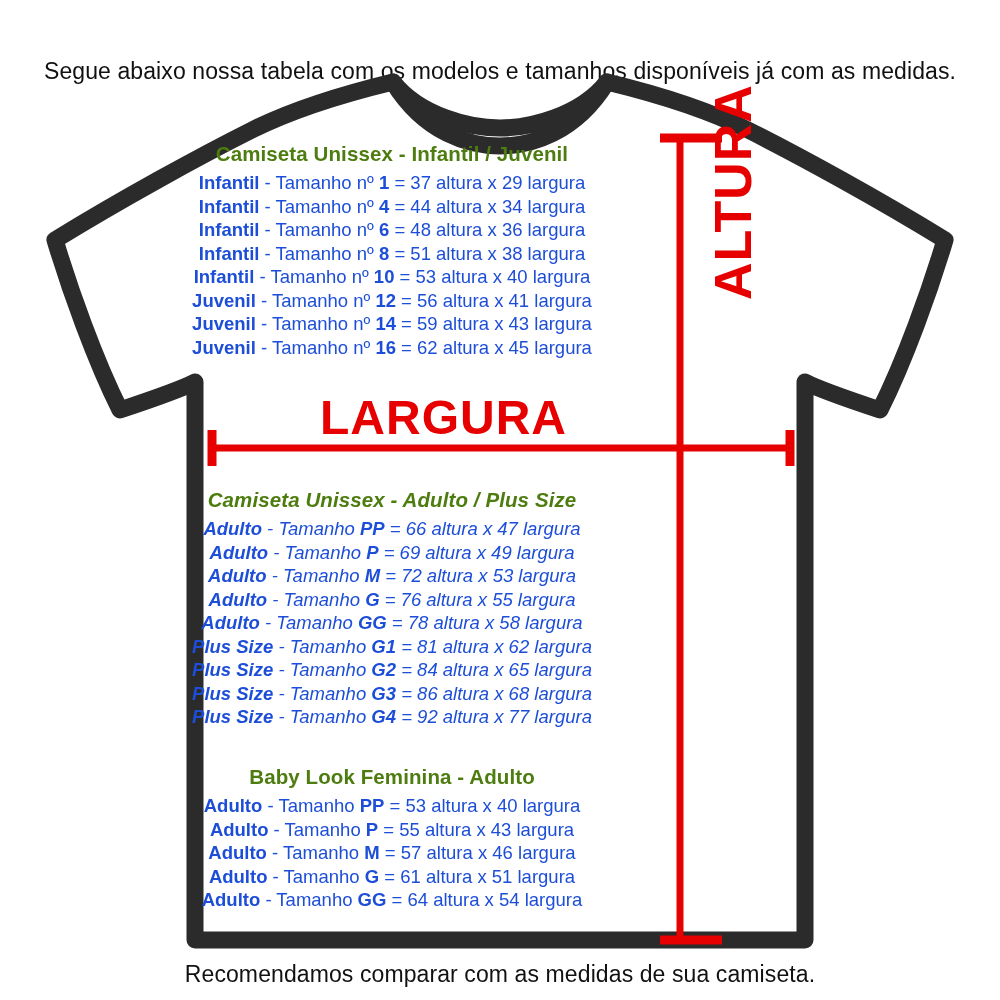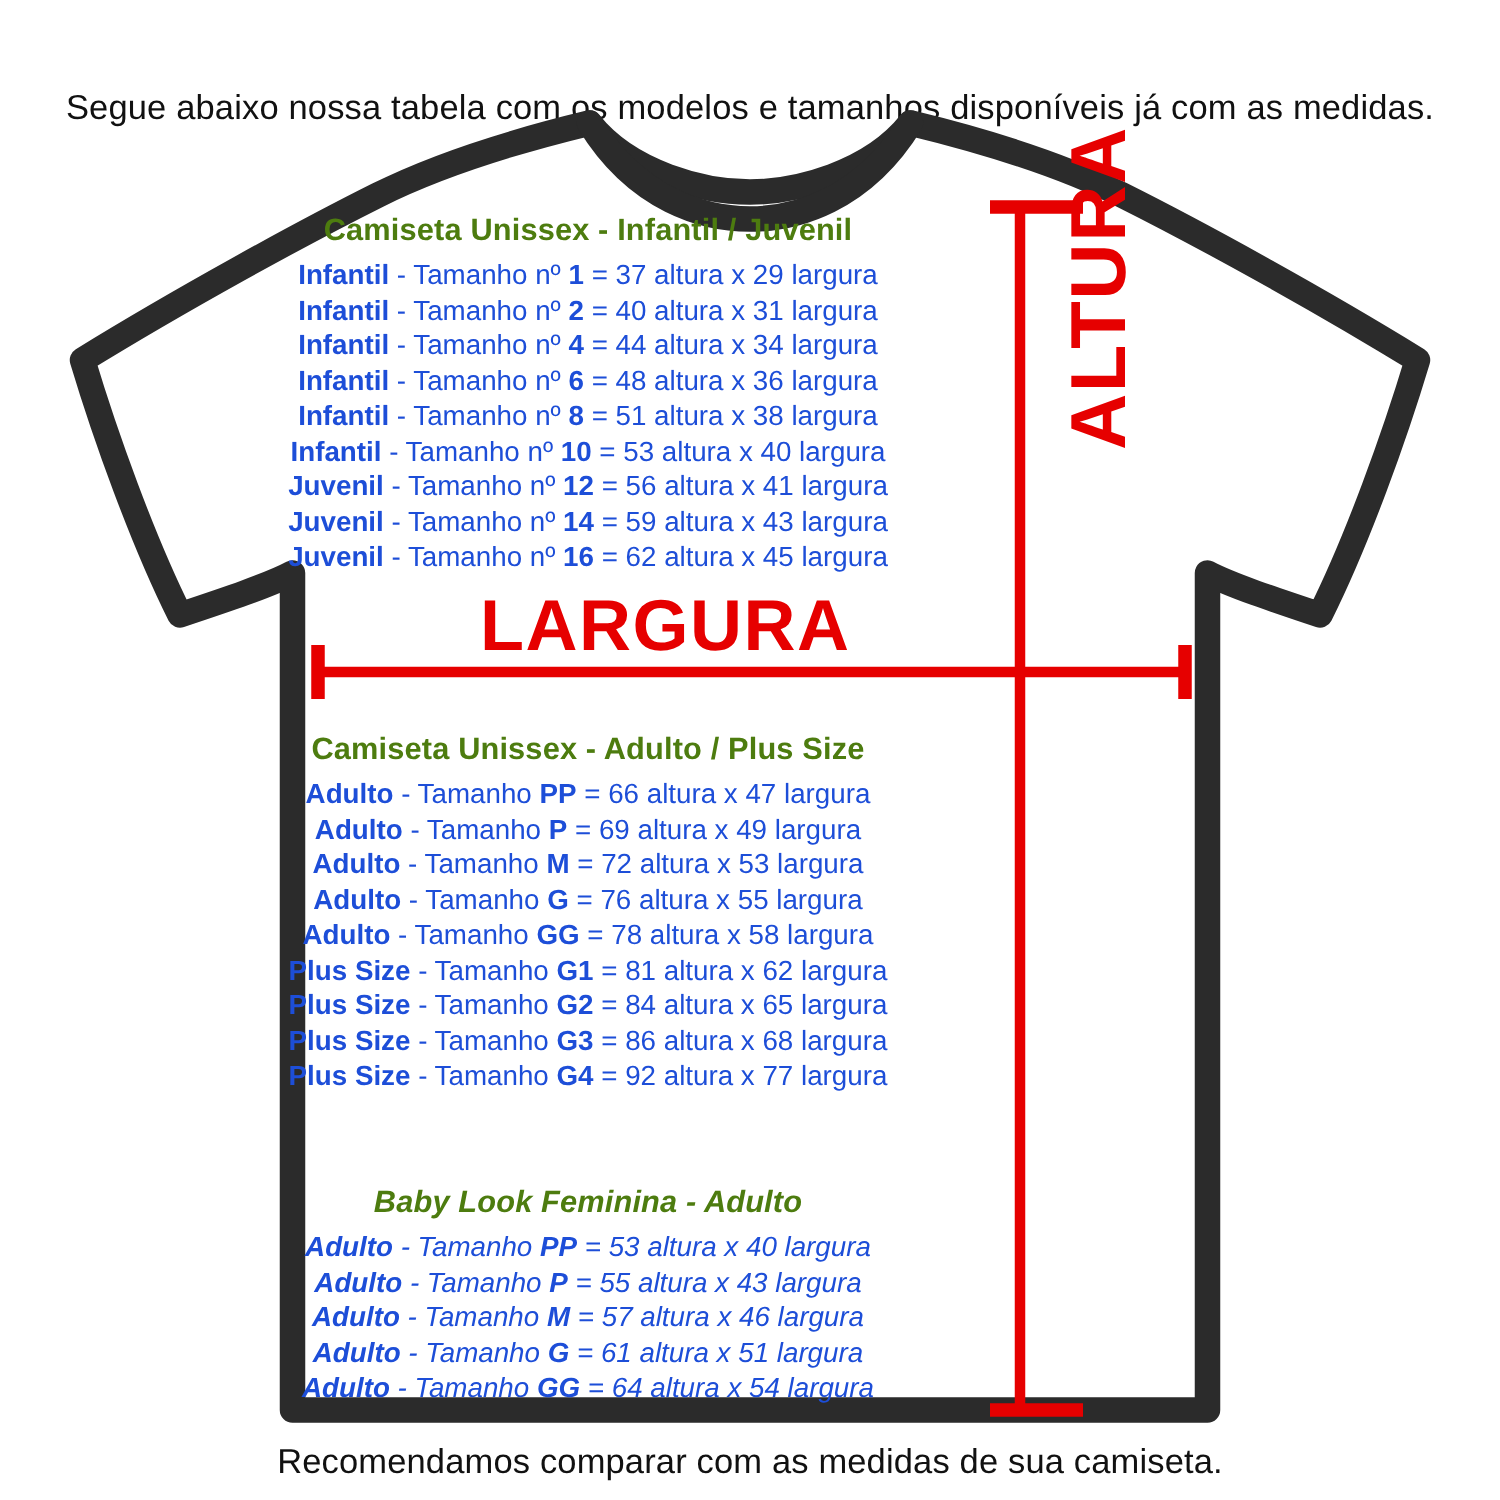--- a/index.html
+++ b/index.html
@@ -87,22 +87,22 @@
   }
   .row {
     font-size: 18.5px;
     line-height: 23.5px;
     color: #1d4ed8;
     white-space: nowrap;
   }
   .row b { font-weight: bold; }
 
   #block-infantil { left: 112px; top: 142px; }
-  #block-adulto   { left: 112px; top: 488px; }
-  #block-baby     { left: 112px; top: 790px; font-style: italic; }
+  #block-adulto   { left: 112px; top: 488px; font-style: italic; }
+  #block-baby     { left: 112px; top: 765px; }
 </style>
 </head>
 <body>
 
 <div id="stage">
 
   <div class="note" id="note-top">Segue abaixo nossa tabela com os modelos e tamanhos disponíveis já com as medidas.</div>
 
   <svg id="shirt-svg" width="1000" height="890" viewBox="0 0 1000 890" aria-hidden="true">
     <g fill="none" stroke="#2b2b2b" stroke-width="17" stroke-linejoin="round" stroke-linecap="round">
@@ -141,21 +141,20 @@
     </g>
   </svg>
 
   <div class="dim-label" id="label-largura">LARGURA</div>
   <div class="dim-label" id="label-altura">ALTURA</div>
 
   <div class="block" id="block-infantil">
     <div class="block-title">Camiseta Unissex - Infantil / Juvenil</div>
     <div>
       <div class="row"><b>Infantil</b><span> - Tamanho nº </span><b>1</b><span> = 37 altura x 29 largura</span></div>
-      <div class="row"><b>Infantil</b><span> - Tamanho nº </span><b>2</b><span> = 40 altura x 31 largura</span></div>
       <div class="row"><b>Infantil</b><span> - Tamanho nº </span><b>4</b><span> = 44 altura x 34 largura</span></div>
       <div class="row"><b>Infantil</b><span> - Tamanho nº </span><b>6</b><span> = 48 altura x 36 largura</span></div>
       <div class="row"><b>Infantil</b><span> - Tamanho nº </span><b>8</b><span> = 51 altura x 38 largura</span></div>
       <div class="row"><b>Infantil</b><span> - Tamanho nº </span><b>10</b><span> = 53 altura x 40 largura</span></div>
       <div class="row"><b>Juvenil</b><span> - Tamanho nº </span><b>12</b><span> = 56 altura x 41 largura</span></div>
       <div class="row"><b>Juvenil</b><span> - Tamanho nº </span><b>14</b><span> = 59 altura x 43 largura</span></div>
       <div class="row"><b>Juvenil</b><span> - Tamanho nº </span><b>16</b><span> = 62 altura x 45 largura</span></div>
     </div>
   </div>
 

